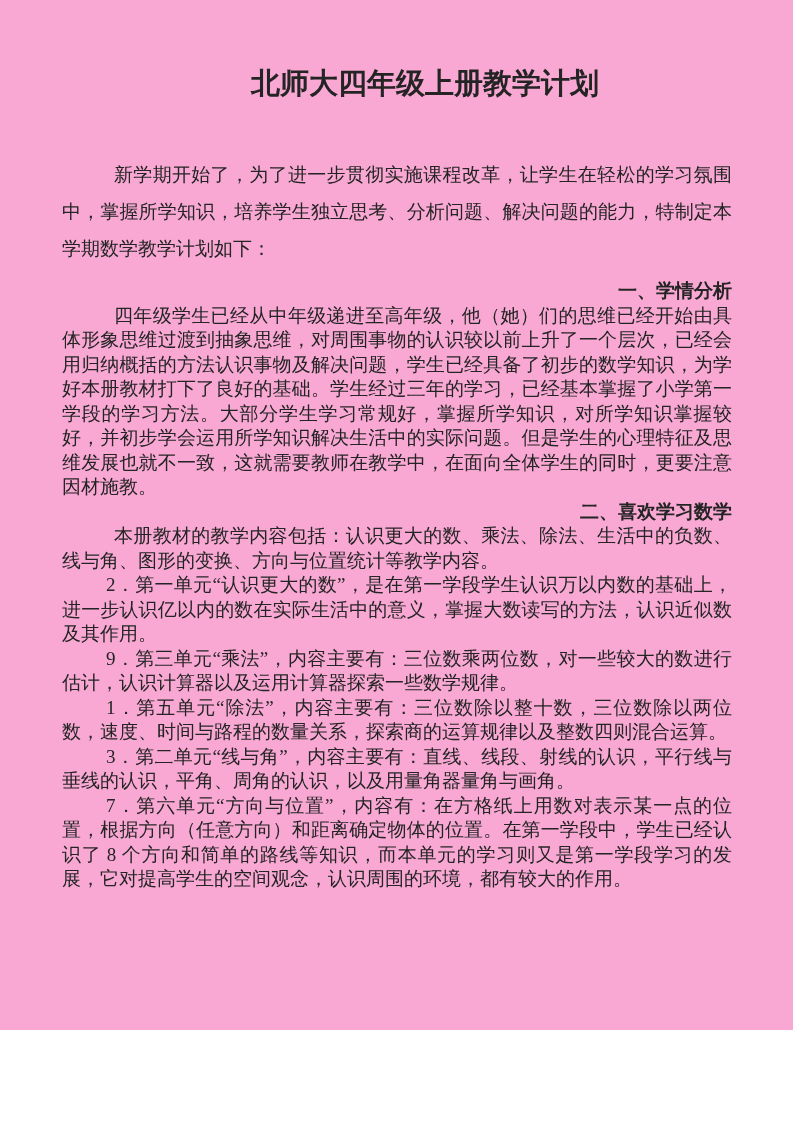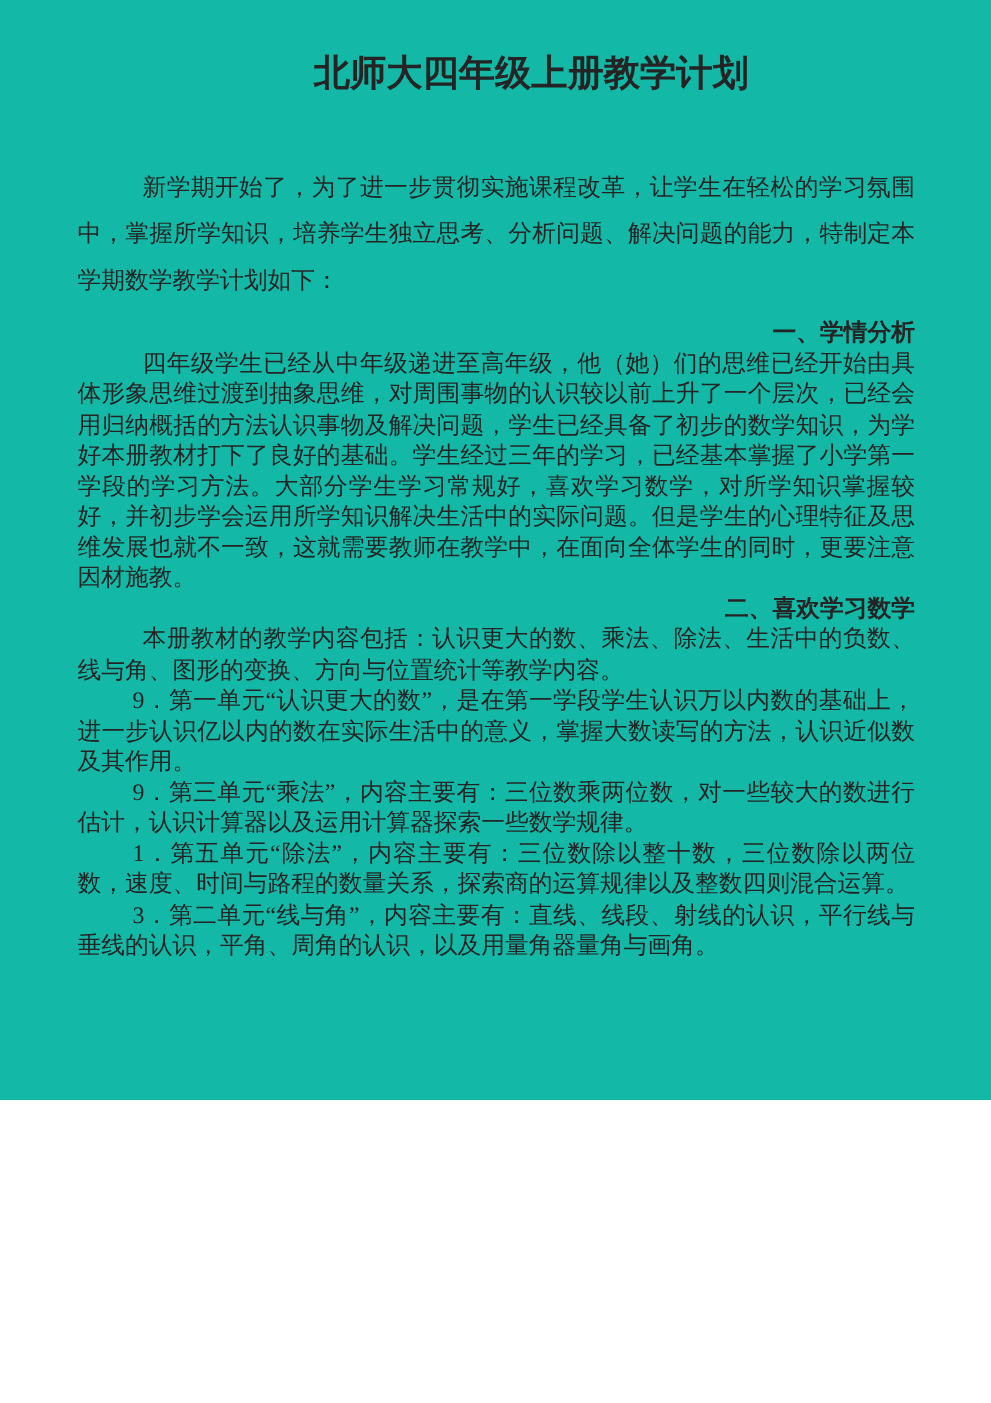--- a/index.html
+++ b/index.html
@@ -3,25 +3,25 @@
 <meta charset="utf-8">
 <style>
   html, body {
     margin: 0;
     padding: 0;
     background: #ffffff;
   }
   .doc {
     position: relative;
     width: 793px;
-    height: 880px;
-    background: #14b8a6;
+    height: 1030px;
+    background: #f9a8d4;
     overflow: hidden;
     box-sizing: border-box;
-    padding-top: 40px;
+    padding-top: 64px;
     color: #242424;
     font-family: "Liberation Serif", "DejaVu Serif", serif;
   }
   .title {
     margin: 0 61px 0 62px;
     font-size: 29px;
     line-height: 38px;
     font-weight: bold;
     text-align: center;
     text-indent: 56px; 
@@ -63,31 +63,32 @@
 <div class="doc">
 
   <h1 class="title">北师大四年级上册教学计划</h1>
 
   <p class="intro">新学期开始了，为了进一步贯彻实施课程改革，让学生在轻松的学习氛围中，掌握所学知识，培养学生独立思考、分析问题、解决问题的能力，特制定本学期数学教学计划如下：</p>
 
   <div class="sections">
 
     <h2 class="sec-heading">一、学情分析</h2>
 
-    <p class="para">四年级学生已经从中年级递进至高年级，他（她）们的思维已经开始由具体形象思维过渡到抽象思维，对周围事物的认识较以前上升了一个层次，已经会用归纳概括的方法认识事物及解决问题，学生已经具备了初步的数学知识，为学好本册教材打下了良好的基础。学生经过三年的学习，已经基本掌握了小学第一学段的学习方法。大部分学生学习常规好，喜欢学习数学，对所学知识掌握较好，并初步学会运用所学知识解决生活中的实际问题。但是学生的心理特征及思维发展也就不一致，这就需要教师在教学中，在面向全体学生的同时，更要注意因材施教。</p>
+    <p class="para">四年级学生已经从中年级递进至高年级，他（她）们的思维已经开始由具体形象思维过渡到抽象思维，对周围事物的认识较以前上升了一个层次，已经会用归纳概括的方法认识事物及解决问题，学生已经具备了初步的数学知识，为学好本册教材打下了良好的基础。学生经过三年的学习，已经基本掌握了小学第一学段的学习方法。大部分学生学习常规好，掌握所学知识，对所学知识掌握较好，并初步学会运用所学知识解决生活中的实际问题。但是学生的心理特征及思维发展也就不一致，这就需要教师在教学中，在面向全体学生的同时，更要注意因材施教。</p>
 
     <h2 class="sec-heading">二、喜欢学习数学</h2>
 
     <p class="para">本册教材的教学内容包括：认识更大的数、乘法、除法、生活中的负数、线与角、图形的变换、方向与位置统计等教学内容。</p>
 
-    <p class="item">9．第一单元“认识更大的数”，是在第一学段学生认识万以内数的基础上，进一步认识亿以内的数在实际生活中的意义，掌握大数读写的方法，认识近似数及其作用。</p>
+    <p class="item">2．第一单元“认识更大的数”，是在第一学段学生认识万以内数的基础上，进一步认识亿以内的数在实际生活中的意义，掌握大数读写的方法，认识近似数及其作用。</p>
 
     <p class="item">9．第三单元“乘法”，内容主要有：三位数乘两位数，对一些较大的数进行估计，认识计算器以及运用计算器探索一些数学规律。</p>
 
     <p class="item">1．第五单元“除法”，内容主要有：三位数除以整十数，三位数除以两位数，速度、时间与路程的数量关系，探索商的运算规律以及整数四则混合运算。</p>
 
 
     <p class="item">3．第二单元“线与角”，内容主要有：直线、线段、射线的认识，平行线与垂线的认识，平角、周角的认识，以及用量角器量角与画角。</p>
 
 
+    <p class="item">7．第六单元“方向与位置”，内容有：在方格纸上用数对表示某一点的位置，根据方向（任意方向）和距离确定物体的位置。在第一学段中，学生已经认识了 8 个方向和简单的路线等知识，而本单元的学习则又是第一学段学习的发展，它对提高学生的空间观念，认识周围的环境，都有较大的作用。</p>
 
   </div>
 </div>
 
 </body></html>

